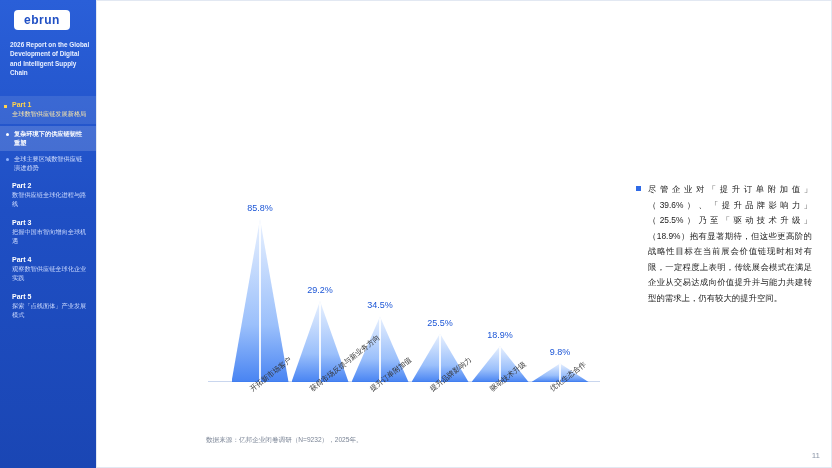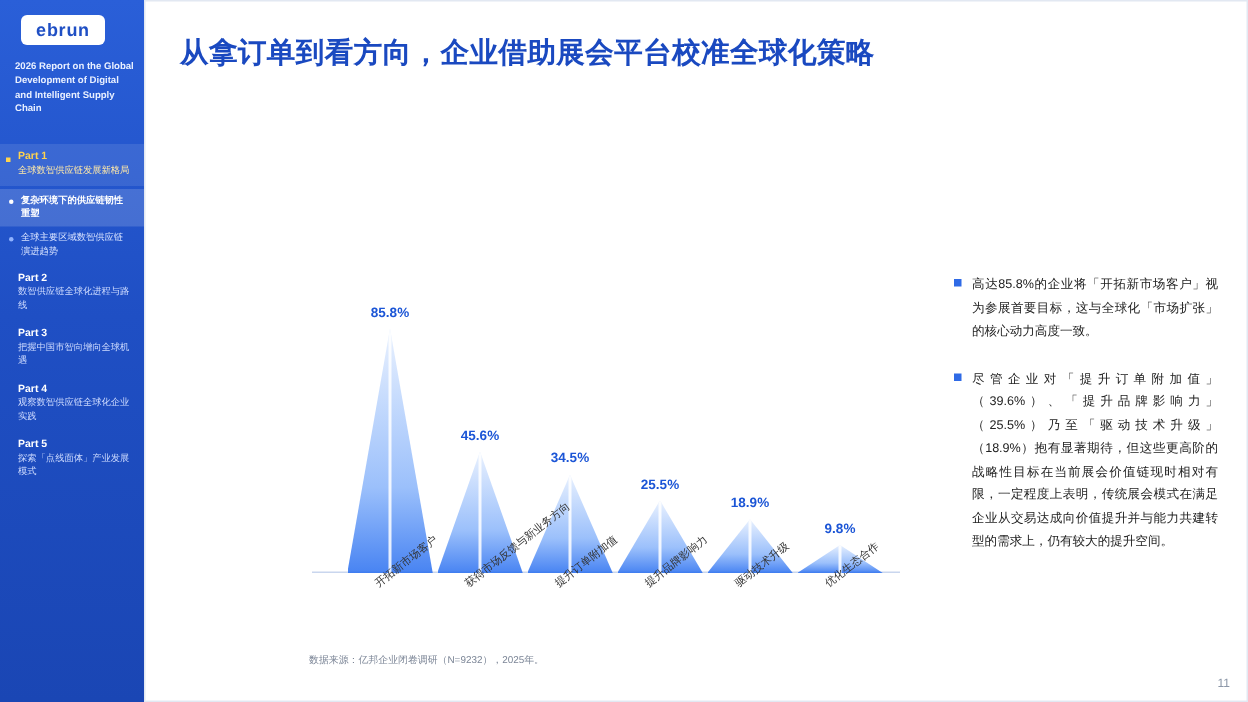--- a/index.html
+++ b/index.html
@@ -88,21 +88,21 @@
   .peak{
     position:absolute;bottom:0;width:46px;
     background:linear-gradient(180deg,rgba(73,140,248,.12) 0%,rgba(73,140,248,.55) 65%,rgba(40,110,240,.85) 100%);
     clip-path:polygon(50% 0%,100% 100%,0% 100%);
   }
   .peak-stem{
     position:absolute;bottom:0;width:2px;background:rgba(255,255,255,.85);
     left:50%;margin-left:-1px;
   }
   .peak-label{
-    position:absolute;font-size:9px;font-weight:bold;color:#1b55d6;
+    position:absolute;font-size:9px;font-weight:normal;color:#1b55d6;
     white-space:nowrap;transform:translateX(-50%);
   }
   .x-labels{position:absolute;left:0;top:212px;width:400px;height:50px;}
   .x-label{
     position:absolute;font-size:7.2px;color:#333;white-space:nowrap;
     transform-origin:left top;transform:rotate(-38deg);
   }
   .source{
     position:absolute;left:110px;top:436px;font-size:6.6px;color:#7b8596;
   }
@@ -157,34 +157,33 @@
           <div class="nav-label">观察数智供应链全球化企业实践</div>
         </div>
         <div class="nav-part">
           <div class="nav-num">Part 5</div>
           <div class="nav-label">探索「点线面体」产业发展模式</div>
         </div>
       </div>
   </div>
 
   <div class="main">
-    <div class="title">从拿订单到看方向，企业借助展会平台校准全球化策略</div>
 
 
     <div class="chart-panel">
       <div class="chart-area" id="plot">
         <div class="baseline"></div>
       <div class="peak" style="left: 27.5px; width: 57px; height: 163.02px;">
             <div class="peak-stem" style="height: 163.02px;"></div>
           </div>
           <div class="peak-label" style="left: 56px; top: 30.98px;">85.8%</div>
           <div class="peak" style="left: 87.5px; width: 57px; height: 80.94px;">
             <div class="peak-stem" style="height: 80.94px;"></div>
           </div>
-          <div class="peak-label" style="left: 116px; top: 113.06px;">45.6%</div>
+          <div class="peak-label" style="left: 116px; top: 113.06px;">29.2%</div>
           <div class="peak" style="left: 147.5px; width: 57px; height: 65.55px;">
             <div class="peak-stem" style="height: 65.55px;"></div>
           </div>
           <div class="peak-label" style="left: 176px; top: 128.45px;">34.5%</div>
           <div class="peak" style="left: 207.5px; width: 57px; height: 48.45px;">
             <div class="peak-stem" style="height: 48.45px;"></div>
           </div>
           <div class="peak-label" style="left: 236px; top: 145.55px;">25.5%</div>
           <div class="peak" style="left: 267.5px; width: 57px; height: 35.91px;">
             <div class="peak-stem" style="height: 35.91px;"></div>
@@ -202,24 +201,20 @@
           <div class="x-label" style="left: 224px; top: 2px;">提升品牌影响力</div>
           <div class="x-label" style="left: 284px; top: 2px;">驱动技术升级</div>
           <div class="x-label" style="left: 344px; top: 2px;">优化生态合作</div>
         </div>
     </div>
     <div class="source">数据来源：亿邦企业闭卷调研（N=9232），2025年。</div>
 
     <div class="bullets" id="bullets">
         <div class="bullet">
           <span class="sq"></span>
-          <p>高达85.8%的企业将「开拓新市场客户」视为参展首要目标，这与全球化「市场扩张」的核心动力高度一致。</p>
-        </div>
-        <div class="bullet">
-          <span class="sq"></span>
           <p>尽管企业对「提升订单附加值」（39.6%）、「提升品牌影响力」（25.5%）乃至「驱动技术升级」（18.9%）抱有显著期待，但这些更高阶的战略性目标在当前展会价值链现时相对有限，一定程度上表明，传统展会模式在满足企业从交易达成向价值提升并与能力共建转型的需求上，仍有较大的提升空间。</p>
         </div>
       </div>
 
     <div class="page-num">11</div>
   </div>
   <div class="outline"></div>
 </div>
 
 </body></html>

